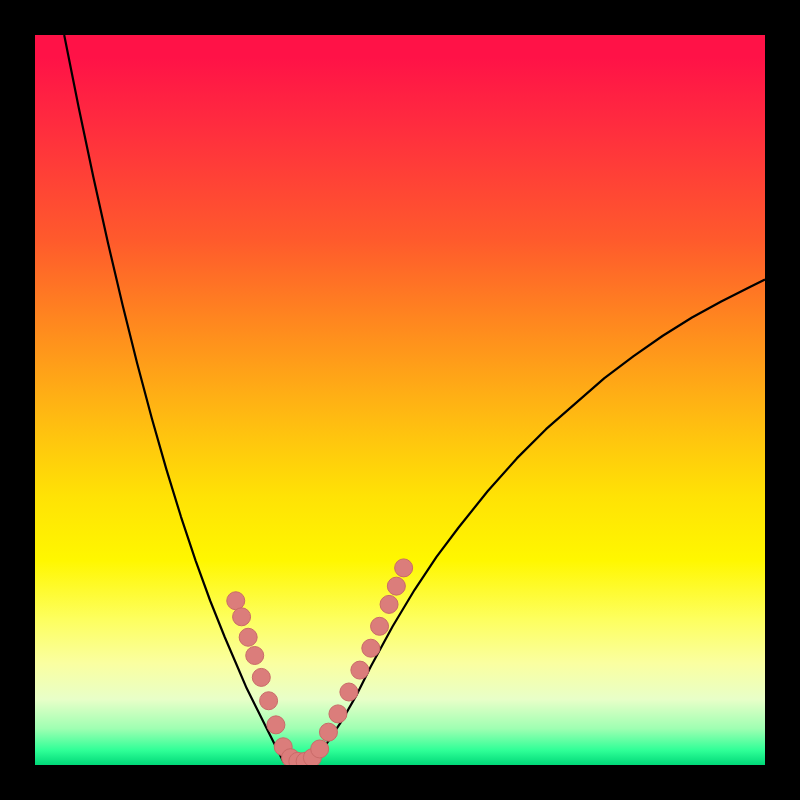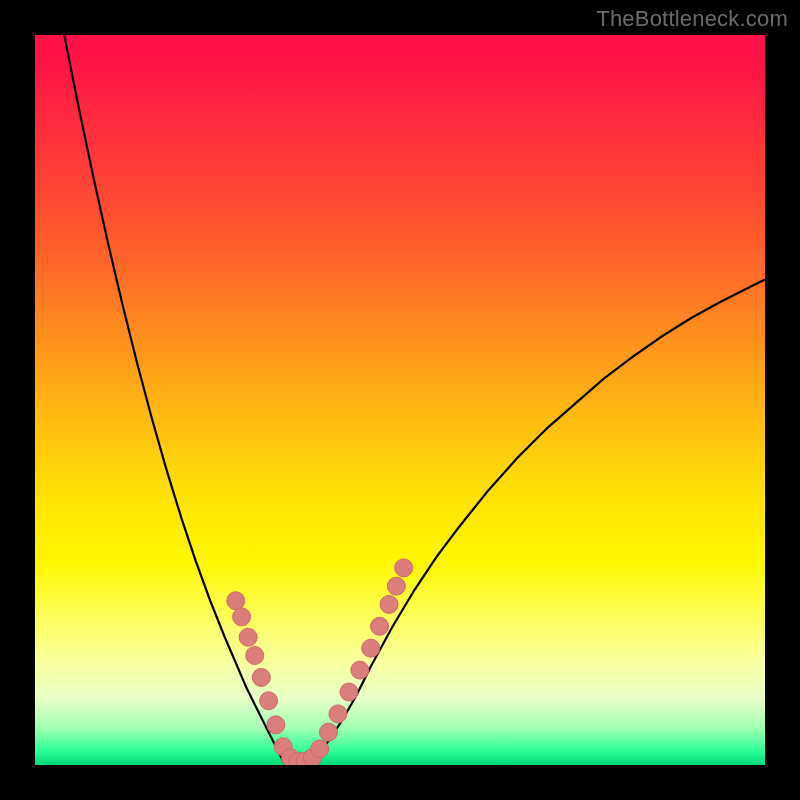--- a/index.html
+++ b/index.html
@@ -86,14 +86,13 @@
           <circle cx="313.90" cy="657.00" r="9" fill="#db7d7b" stroke="#c96a68" stroke-width="1"></circle>
           <circle cx="324.85" cy="635.10" r="9" fill="#db7d7b" stroke="#c96a68" stroke-width="1"></circle>
           <circle cx="335.80" cy="613.20" r="9" fill="#db7d7b" stroke="#c96a68" stroke-width="1"></circle>
           <circle cx="344.56" cy="591.30" r="9" fill="#db7d7b" stroke="#c96a68" stroke-width="1"></circle>
           <circle cx="354.05" cy="569.40" r="9" fill="#db7d7b" stroke="#c96a68" stroke-width="1"></circle>
           <circle cx="361.35" cy="551.15" r="9" fill="#db7d7b" stroke="#c96a68" stroke-width="1"></circle>
           <circle cx="368.65" cy="532.90" r="9" fill="#db7d7b" stroke="#c96a68" stroke-width="1"></circle>
         </g>
     </svg>
   </div>
-  <div class="watermark">TheBottleneck.com</div>
 </div>
 
 </body></html>

